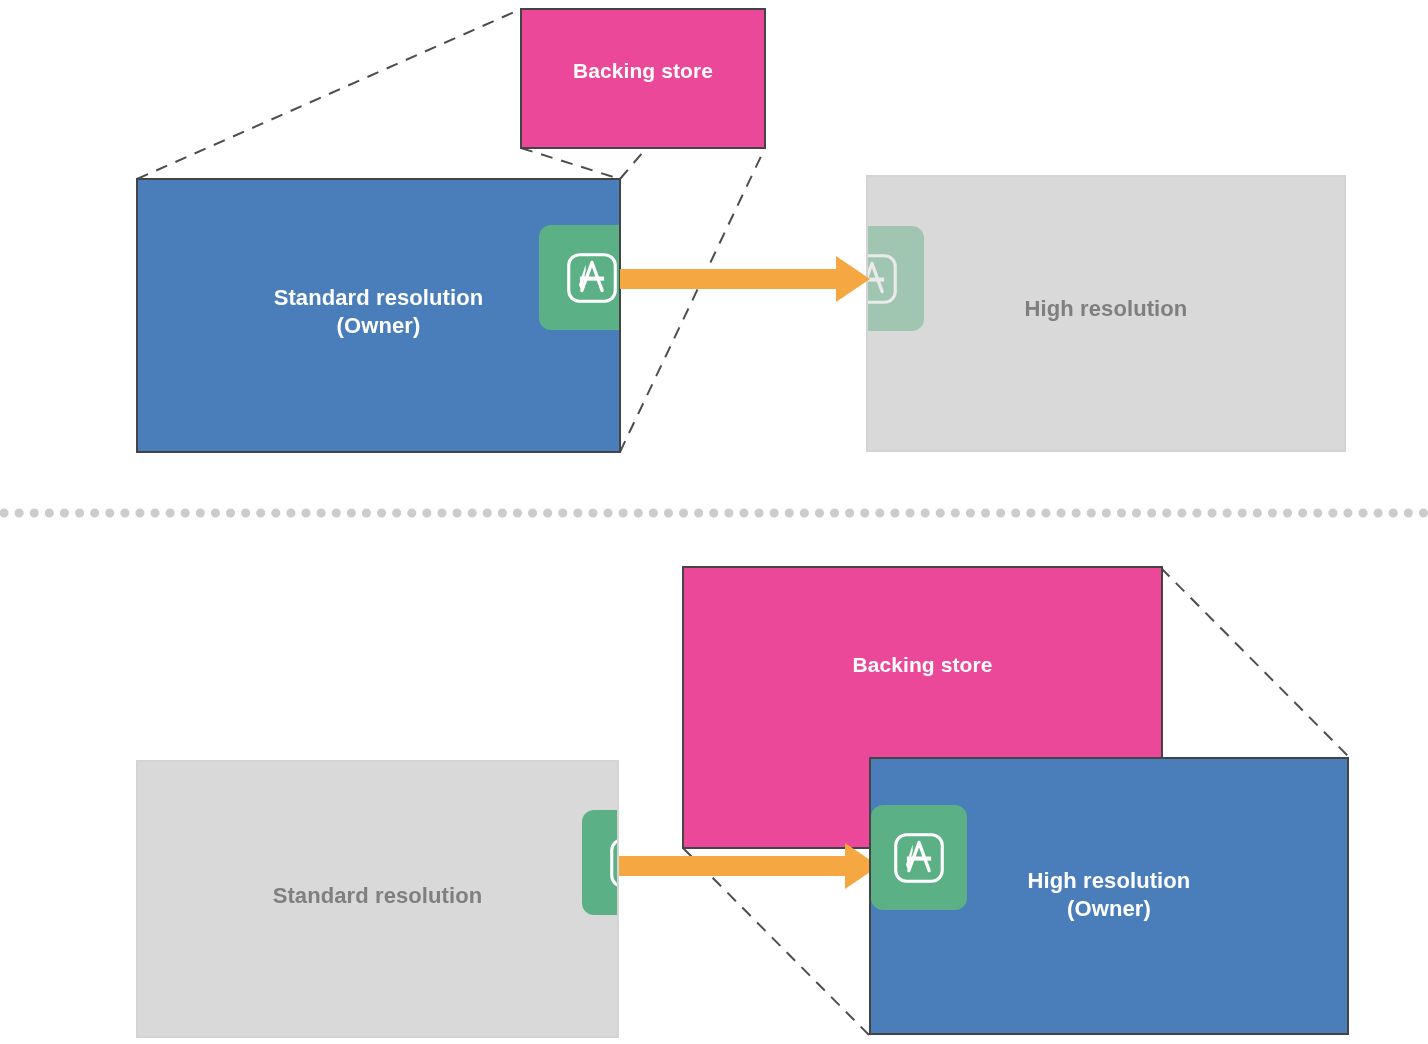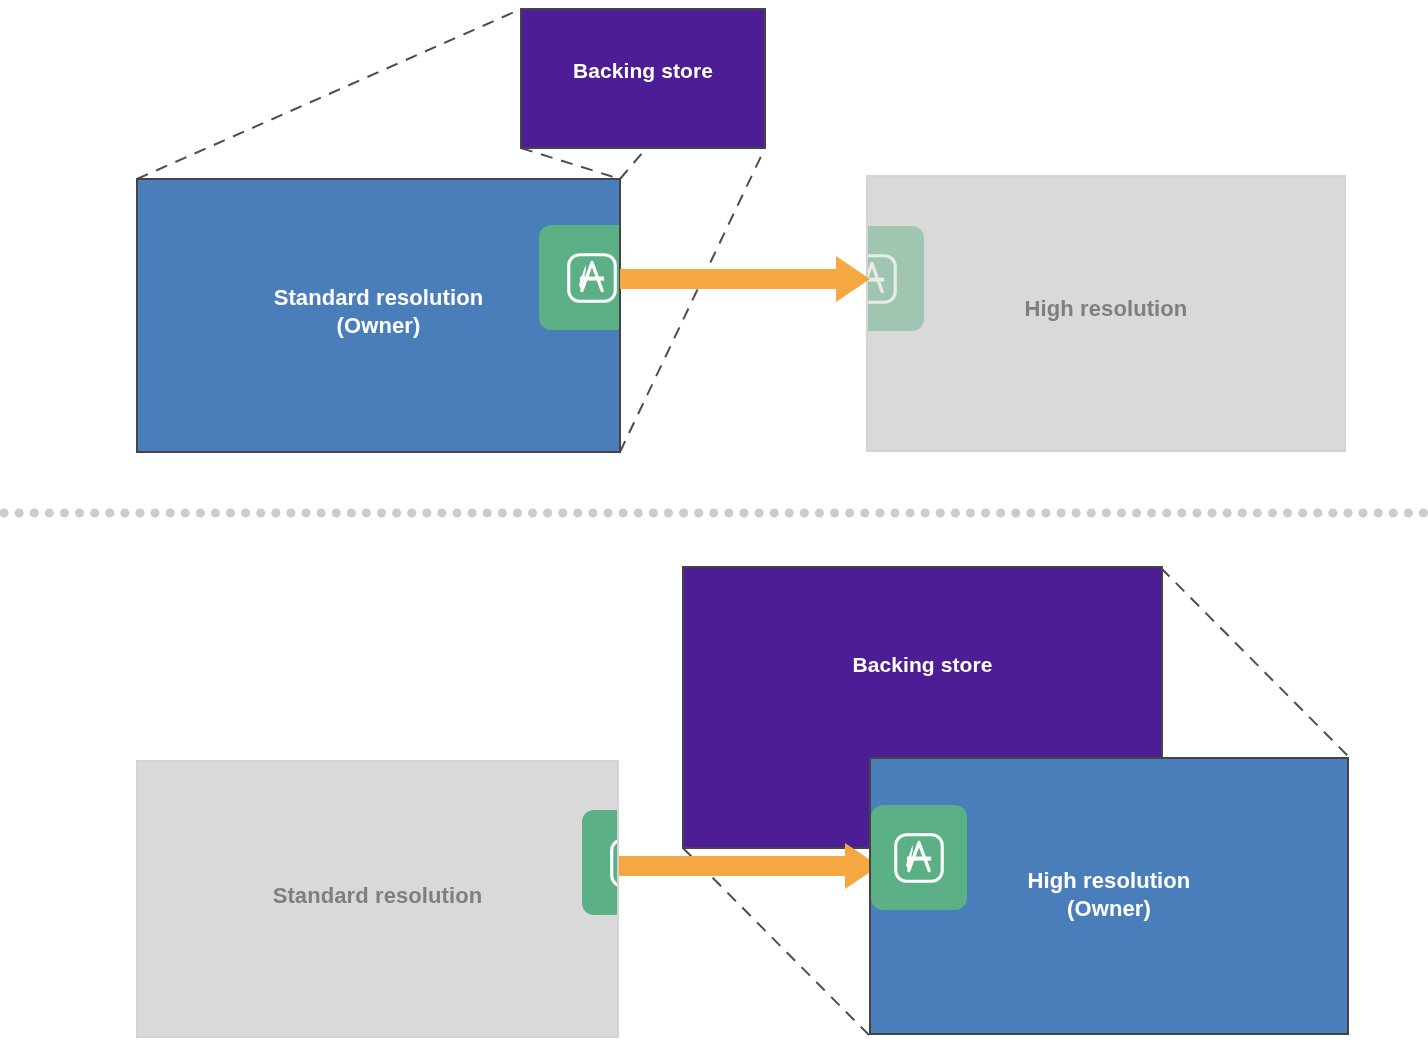--- a/index.html
+++ b/index.html
@@ -10,21 +10,21 @@
   }
   #stage{position:absolute;inset:0;width:1428px;height:1044px;}
 
   
   .box{position:absolute;box-sizing:border-box;}
   .box-blue{
     background:#4a7ebb;border:2px solid #444444;
     overflow:hidden;
   }
   .box-backing{
-    background:#4c1d95;border:2px solid #444444;
+    background:#ec4899;border:2px solid #444444;
   }
   .box-ghost{
     background:#d9d9d9;border:2px solid #d4d4d4;
     overflow:hidden;
   }
   .box-label{
     position:absolute;left:0;right:0;
     text-align:center;line-height:1.28;
     font-weight:bold;letter-spacing:.1px;
     white-space:pre-line;

